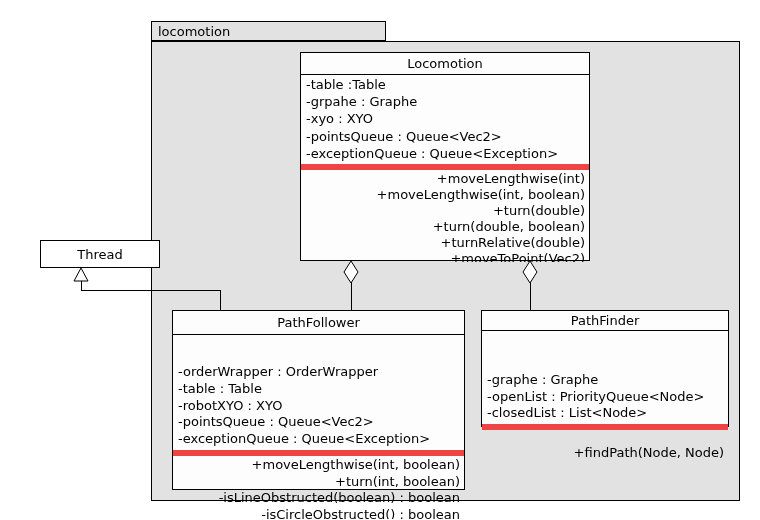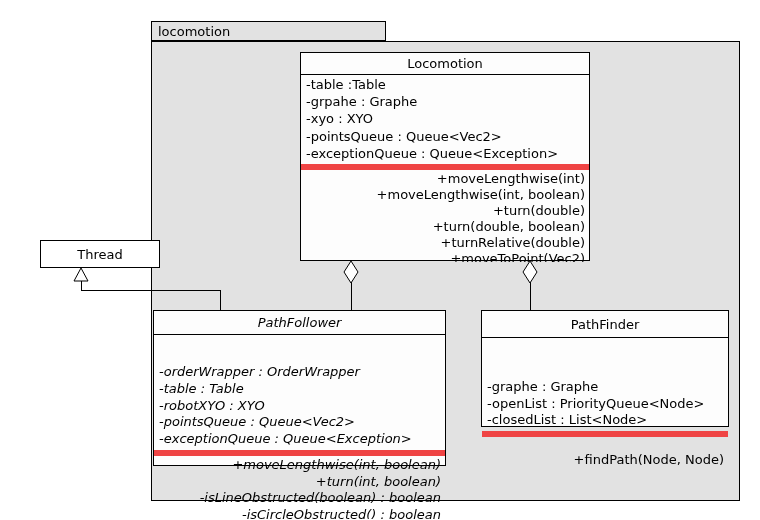--- a/index.html
+++ b/index.html
@@ -35,27 +35,27 @@
   }
   .compartment{box-sizing:border-box;padding:1px 4px 0 5px;overflow:hidden;}
   .compartment.methods{border-top:6px solid #ef4444;text-align:right;}
   .member-line{white-space:nowrap;}
 
   #cls-locomotion{left:300px;top:52px;width:290px;height:209px;}
   #cls-locomotion .cls-title{height:22px;}
   #cls-locomotion .attrs{height:89px;line-height:17.2px;}
   #cls-locomotion .methods{height:98px;line-height:16px;}
 
-  #cls-pathfollower{left:153px;top:310px;width:293px;height:156px;font-style:italic;}
+  #cls-pathfollower{left:172px;top:310px;width:293px;height:180px;}
   #cls-pathfollower .cls-title{height:24px;}
   #cls-pathfollower .attrs{height:87px;line-height:16.8px;margin-top:28px;}
   #cls-pathfollower .methods{height:69px;line-height:16.6px;}
 
   #cls-pathfinder{left:481px;top:310px;width:248px;height:117px;}
-  #cls-pathfinder .cls-title{height:27px;}
+  #cls-pathfinder .cls-title{height:20px;}
   #cls-pathfinder .attrs{height:53px;line-height:16.6px;margin-top:40px;}
   #cls-pathfinder .methods{height:40px;line-height:17px;padding-top:14px;}
 
   #cls-thread{
     left:20px;top:240px;width:120px;height:28px;background:#ffffff;
     display:flex;align-items:center;justify-content:center;margin-left:20px;
   }
 </style>
 </head>
 <body>

